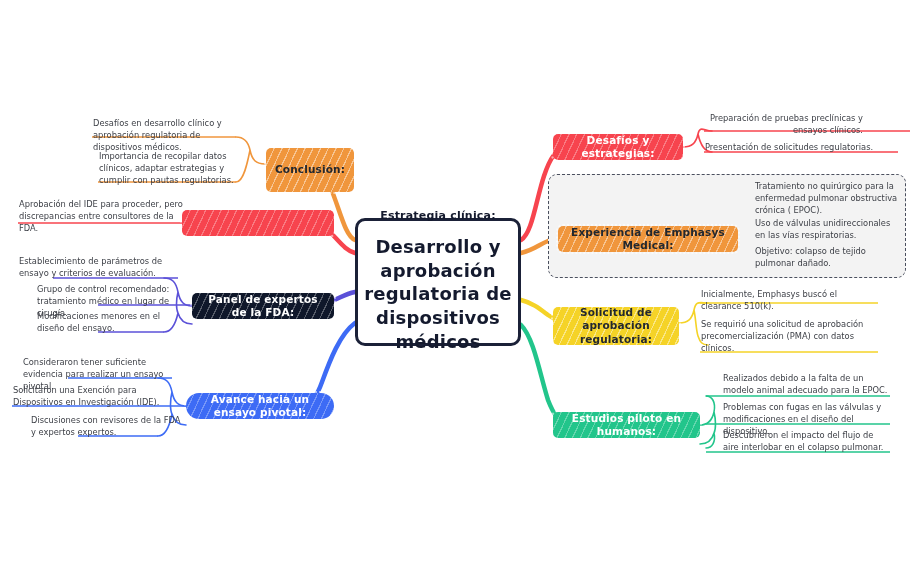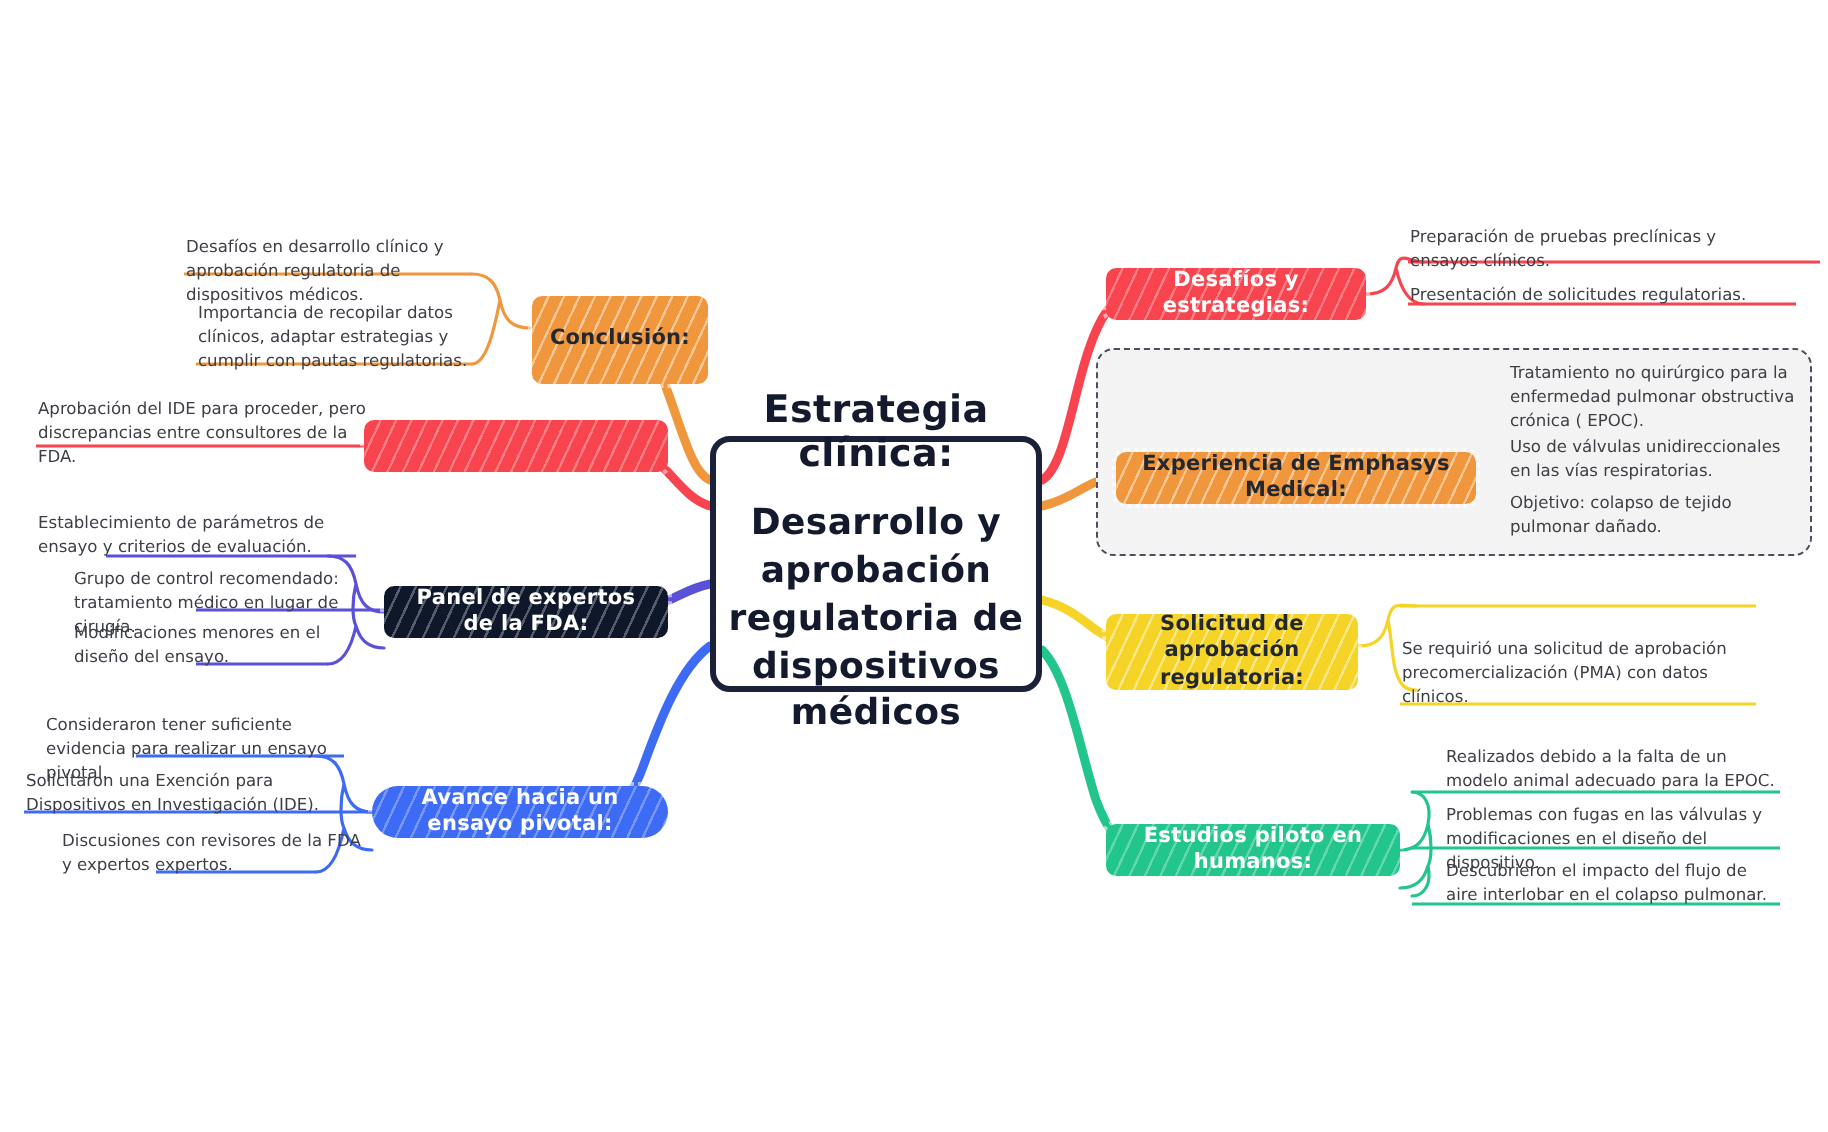--- a/index.html
+++ b/index.html
@@ -11,21 +11,21 @@
   #canvas{position:absolute;left:0;top:0;width:914px;height:566px;}
   svg.links{position:absolute;left:0;top:0;width:914px;height:566px;pointer-events:none;}
 
   
   .center-node{
     position:absolute;left:355px;top:218px;width:166px;height:128px;
     border:3px solid #1B2138;border-radius:10px;background:#fff;
     display:flex;flex-direction:column;align-items:center;justify-content:center;
     z-index:6;box-sizing:border-box;
   }
-  .center-line1{font-size:19px;font-weight:bold;color:#141a2e;letter-spacing:.2px;
+  .center-line1{font-size:11px;font-weight:bold;color:#141a2e;letter-spacing:.2px;
     margin-bottom:12px;text-align:center;line-height:1.15;}
   .center-line2{font-size:18px;font-weight:bold;color:#141a2e;letter-spacing:.2px;
     text-align:center;line-height:1.32;}
 
   
   .pill{
     position:absolute;z-index:5;box-sizing:border-box;
     display:flex;align-items:center;justify-content:center;
     border-radius:5px;color:#fff;font-size:10.5px;font-weight:600;
     letter-spacing:.15px;text-align:center;padding:5px 9px;line-height:1.25;
@@ -188,21 +188,21 @@
   </div>
   <div class="sub" style="left:30px;top:414px;width:152px;">
     <span class="txt">Discusiones con revisores de la FDA y expertos expertos.</span>
   </div>
 
   <div class="pill" style="left:553px;top:134px;width:130px;height:26px;background:#F7444E;">
     <span class="hatch"></span>
     <span class="edge"></span>
     <span class="lbl">Desafíos y estrategias:</span>
   </div>
-  <div class="sub" style="left:704px;top:112px;width:160px;">
+  <div class="sub" style="left:704px;top:112px;width:160px;text-align:right;">
     <span class="txt">Preparación de pruebas preclínicas y ensayos clínicos.</span>
   </div>
   <div class="sub" style="left:704px;top:141px;width:190px;">
     <span class="txt">Presentación de solicitudes regulatorias.</span>
   </div>
 
   <div class="pill dark-text" style="left:558px;top:226px;width:180px;height:26px;background:#F0963C;">
     <span class="hatch"></span>
     <span class="edge"></span>
     <span class="lbl">Experiencia de Emphasys Medical:</span>
@@ -215,20 +215,23 @@
   </div>
   <div class="sub" style="left:754px;top:245px;width:150px;">
     <span class="txt">Objetivo: colapso de tejido pulmonar dañado.</span>
   </div>
 
   <div class="pill dark-text" style="left:553px;top:307px;width:126px;height:38px;background:#F5D327;padding:4px 8px;">
     <span class="hatch"></span>
     <span class="edge"></span>
     <span class="lbl">Solicitud de aprobación regulatoria:</span>
   </div>
+  <div class="sub" style="left:700px;top:288px;width:174px;">
+    <span class="txt">Inicialmente, Emphasys buscó el clearance 510(k).</span>
+  </div>
   <div class="sub" style="left:700px;top:318px;width:172px;">
     <span class="txt">Se requirió una solicitud de aprobación precomercialización (PMA) con datos clínicos.</span>
   </div>
 
   <div class="pill" style="left:553px;top:412px;width:147px;height:26px;background:#22C58B;">
     <span class="hatch"></span>
     <span class="edge"></span>
     <span class="lbl">Estudios piloto en humanos:</span>
   </div>
   <div class="sub" style="left:722px;top:372px;width:168px;">

